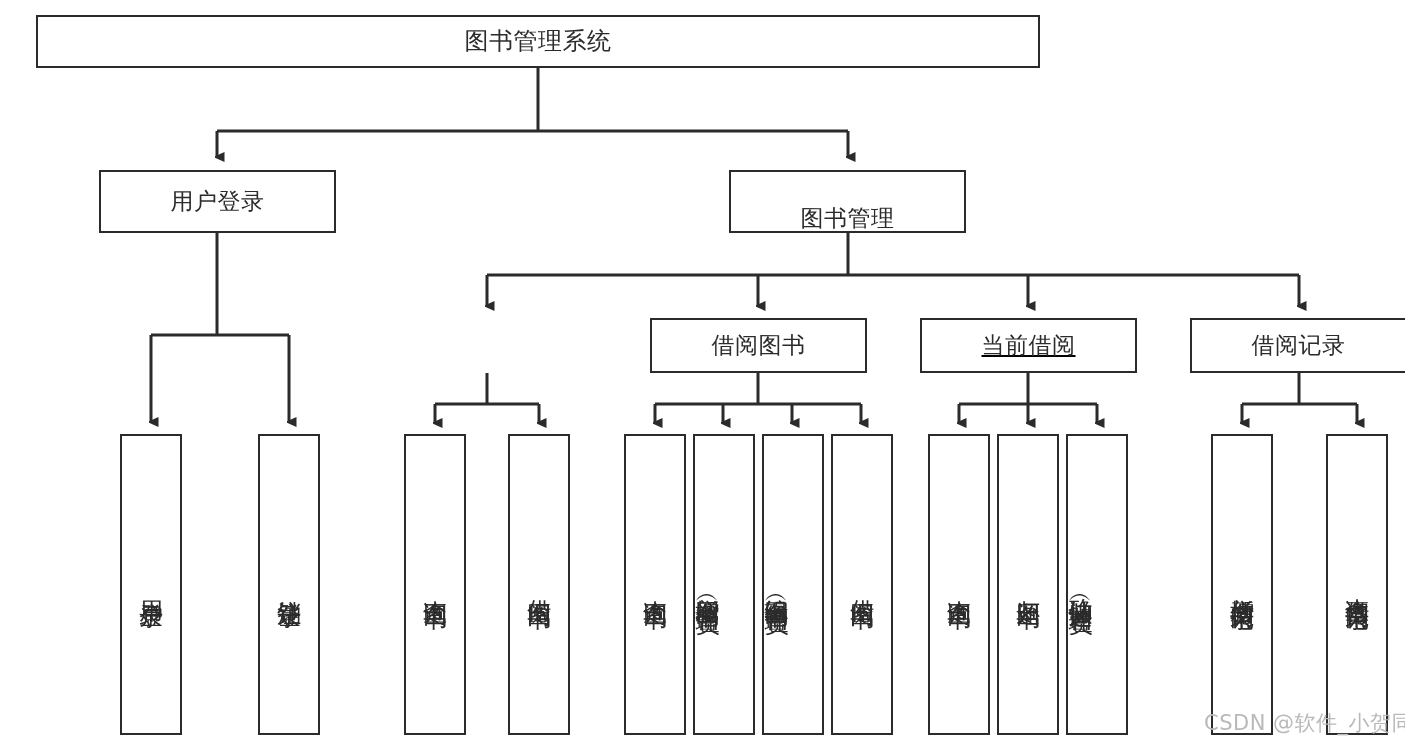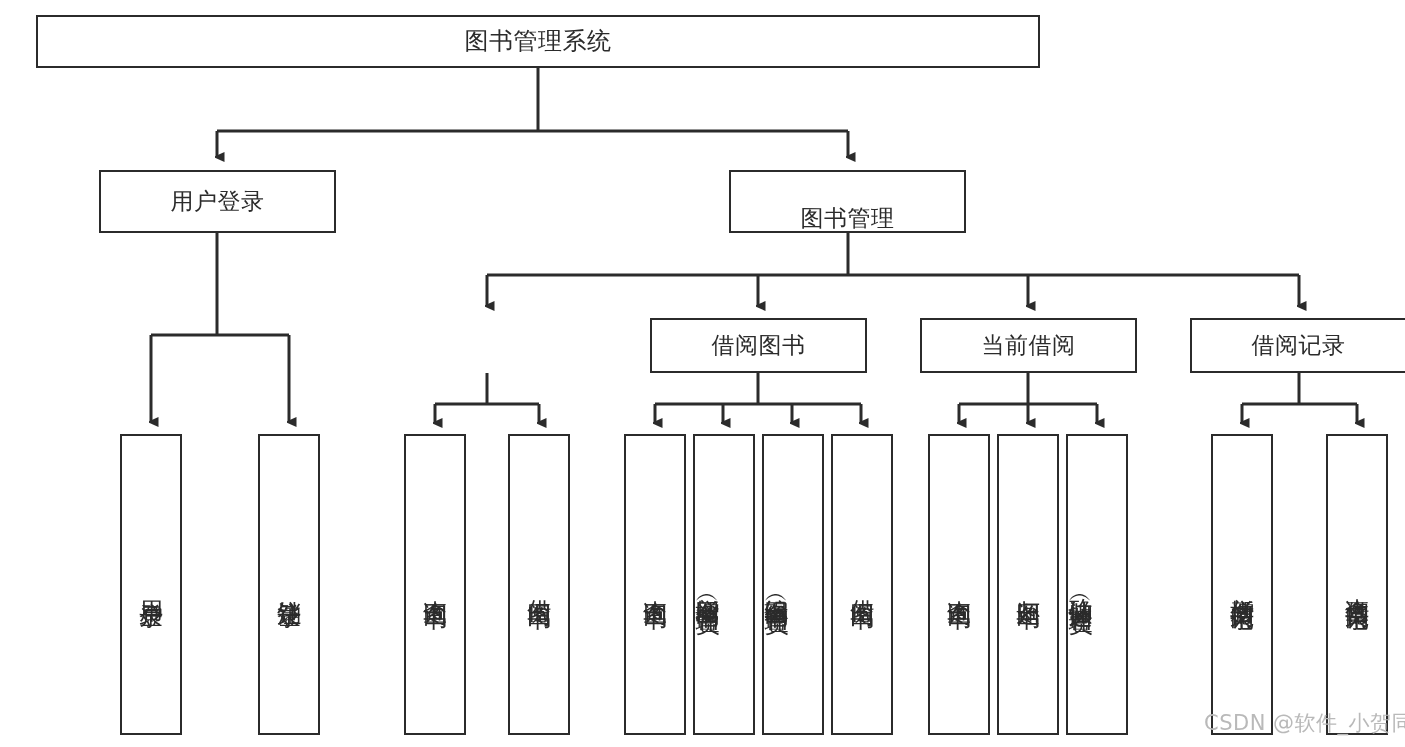--- a/index.html
+++ b/index.html
@@ -144,21 +144,21 @@
 
   <div class="node node-h" style="left:711px; top:170px; width:237px; height:63px;align-items:flex-end;">
     <span class="label">图书管理</span>
   </div>
 
 
   <div class="node node-h" style="left:632px; top:318px; width:217px; height:55px;">
     <span class="label">借阅图书</span>
   </div>
 
-  <div class="node node-h" style="left:902px; top:318px; width:217px; height:55px;">
+  <div class="node node-h" style="left:902px; top:318px; width:217px; height:55px;text-decoration:underline;">
     <span class="label">当前借阅</span>
   </div>
 
   <div class="node node-h" style="left:1172px; top:318px; width:217px; height:55px;">
     <span class="label">借阅记录</span>
   </div>
 
   <div class="node node-v centered" style="left:102px; top:434px; width:62px; height:301px;">
     <span class="label">用户登录</span>
   </div>

